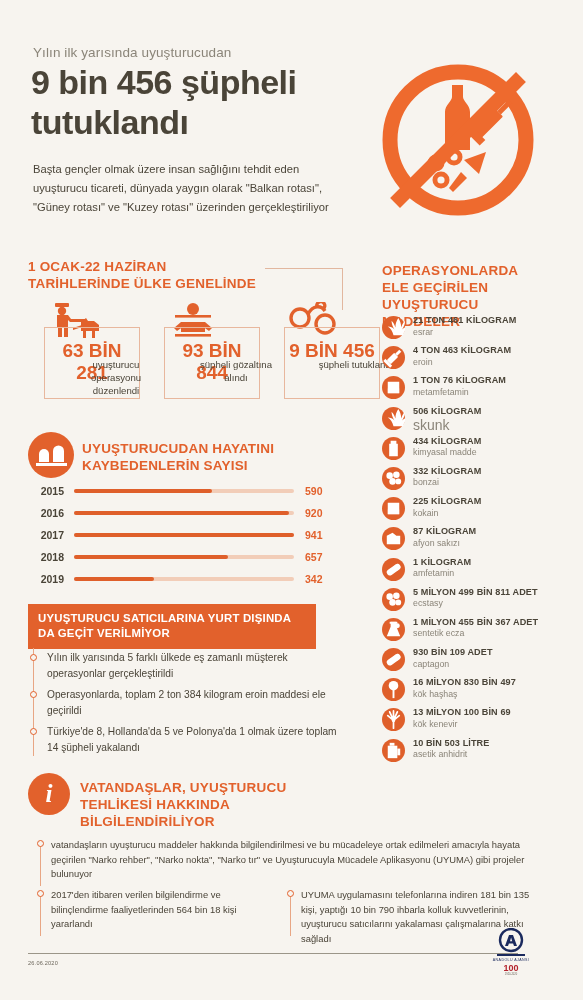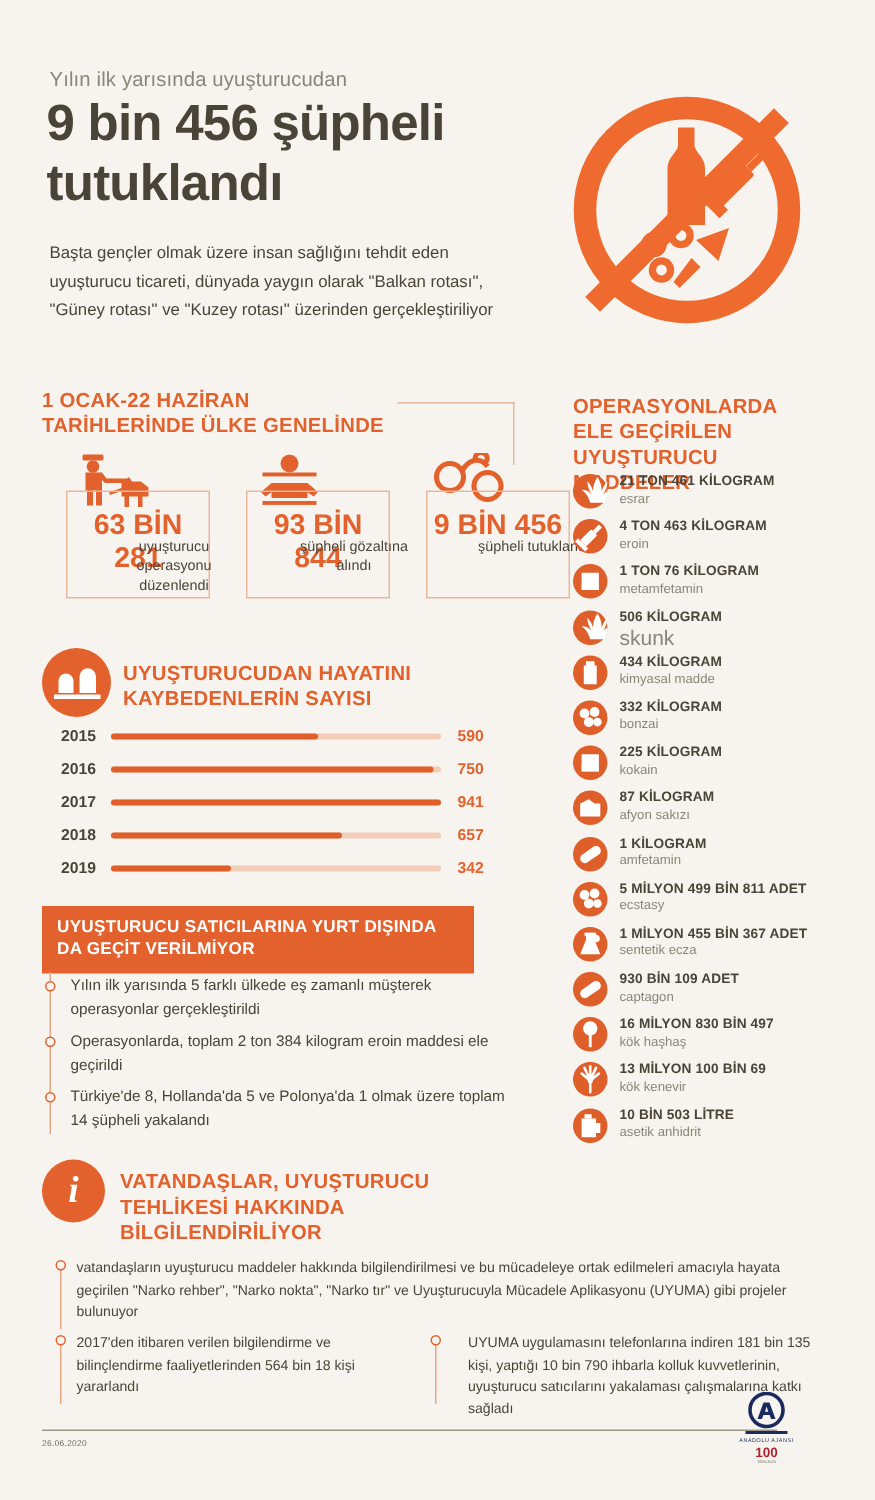--- a/index.html
+++ b/index.html
@@ -168,21 +168,21 @@
     <span class="track">
         <span class="fill" style="width:62.7%"></span>
       </span>
     <span class="val">590</span>
   </div>
   <div class="row" style="top:506px;">
     <span class="yr">2016</span>
     <span class="track">
         <span class="fill" style="width:97.8%"></span>
       </span>
-    <span class="val">750</span>
+    <span class="val">920</span>
   </div>
   <div class="row" style="top:528px;">
     <span class="yr">2017</span>
     <span class="track">
         <span class="fill" style="width:100%"></span>
       </span>
     <span class="val">941</span>
   </div>
   <div class="row" style="top:550px;">
     <span class="yr">2018</span>
@@ -226,21 +226,21 @@
 
   <div class="ibox" style="left:40px;top:890px;width:240px;">
     <span class="bar" style="height:44px;"></span>
     <span class="dot"></span>
     <span class="tx" style="width:222px;">2017'den itibaren verilen bilgilendirme ve bilinçlendirme faaliyetlerinden 564 bin 18 kişi yararlandı</span>
   </div>
 
   <div class="ibox" style="left:290px;top:890px;width:250px;">
     <span class="bar" style="height:44px;"></span>
     <span class="dot"></span>
-    <span class="tx" style="width:238px;margin-left:11px;">UYUMA uygulamasını telefonlarına indiren 181 bin 135 kişi, yaptığı 10 bin 790 ihbarla kolluk kuvvetlerinin, uyuşturucu satıcılarını yakalaması çalışmalarına katkı sağladı</span>
+    <span class="tx" style="width:238px;">UYUMA uygulamasını telefonlarına indiren 181 bin 135 kişi, yaptığı 10 bin 790 ihbarla kolluk kuvvetlerinin, uyuşturucu satıcılarını yakalaması çalışmalarına katkı sağladı</span>
   </div>
 
   <div class="sec-title" style="position:absolute;left:382px;top:262px;width:165px;line-height:17px;">OPERASYONLARDA ELE GEÇİRİLEN UYUŞTURUCU MADDELER</div>
 
   <div id="seized-list" style="position:absolute;left:382px;top:314px;width:198px;">
       <div style="position: relative; height: 30.2px;">
         <span style="position: absolute; left: 0px; top: 2px; width: 23px; height: 23px; border-radius: 50%; background: rgb(223, 95, 42); display: block;"><svg viewBox="0 0 24 24" width="23" height="23" fill="#fff">
             <path d="M12 20 c-1 -4 -3 -7 -6 -9 3 0 5 1 7 3 -2 -3 -3 -6 -3 -9 2 2 3 4 4 7 0 -4 1 -7 3 -10 2 3 3 6 3 10 1 -3 2 -5 4 -7 0 3 -1 6 -3 9 2 -2 4 -3 7 -3 -3 2 -5 5 -6 9z"></path>
           </svg></span>
         <div style="position: absolute; left: 31px; top: 1px; font-size: 9.1px; font-weight: bold; color: rgb(74, 68, 56); letter-spacing: 0.1px; white-space: nowrap;">21 TON 461 KİLOGRAM</div>

